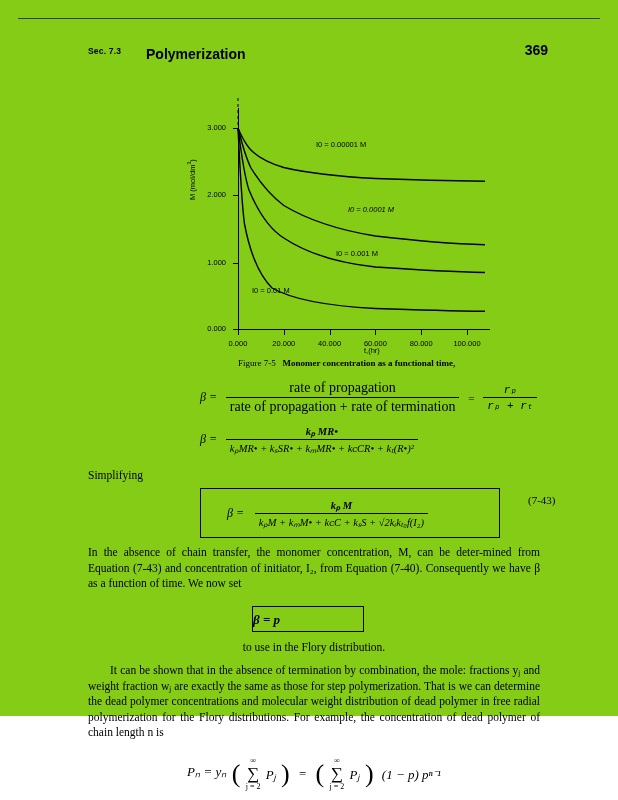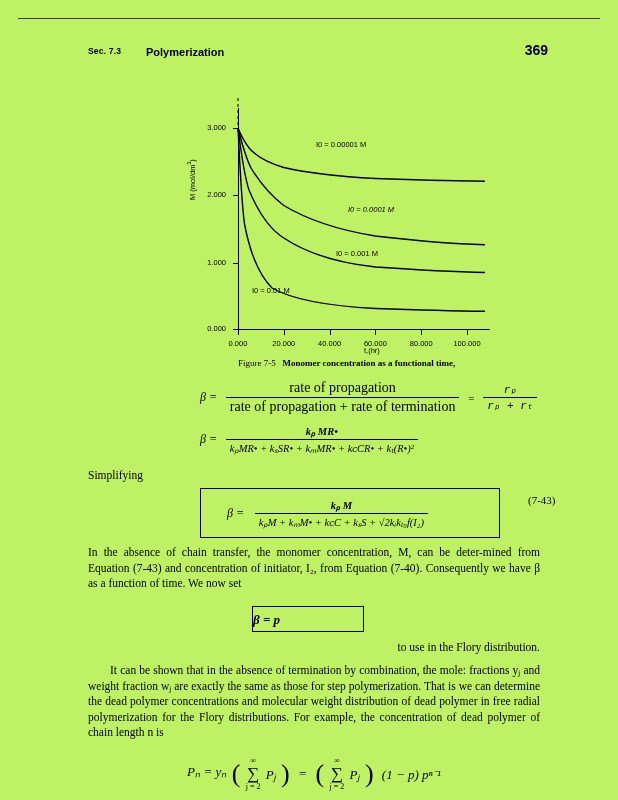--- a/index.html
+++ b/index.html
@@ -12,22 +12,22 @@
     height: 800px;
     position: relative;
     font-family: "Liberation Serif", serif;
     color: #000000;
     overflow: hidden;
   }
   .page {
     position: absolute;
     left: 0; top: 0;
     width: 618px;
-    height: 800px;
-    background: #bef264;
+    height: 716px;
+    background: #84cc16;
   }
   .top-rule {
     position: absolute;
     left: 18px;
     top: 18px;
     width: 582px;
     height: 1px;
     background: #3a3a3a;
   }
   .header {
@@ -43,21 +43,21 @@
     font-family: "Liberation Sans", sans-serif;
     font-weight: bold;
     font-size: 8.5px;
     letter-spacing: 0.2px;
   }
   .header .chaptitle {
     position: absolute;
     left: 58px; top: 0;
     font-family: "Liberation Sans", sans-serif;
     font-weight: bold;
-    font-size: 11px;
+    font-size: 14px;
   }
   .header .pageno {
     position: absolute;
     right: 0; top: -4px;
     font-family: "Liberation Sans", sans-serif;
     font-weight: bold;
     font-size: 14px;
   }
 
   
@@ -303,21 +303,21 @@
     </div>
   </div>
   <div class="eqnum" style="left:528px; top:494px;">(7-43)</div>
 
   <div class="para" style="left:88px; top:545px; width:452px;">In the absence of chain transfer, the monomer concentration, M, can be deter-mined from Equation (7-43) and concentration of initiator, I₂, from Equation (7-40). Consequently we have β as a function of time. We now set</div>
 
   <div class="boxed" style="left:252px; top:606px; width:112px; height:26px;">
     <div style="text-align:left; font-size:13px; font-weight:bold; font-style:italic; line-height:26px;">β = p</div>
   </div>
 
-  <div class="para" style="left:88px; top:640px; width:452px; text-align:right;">to use in the Flory distribution.</div>
+  <div class="para" style="left:88px; top:640px; width:452px; text-align:center;">to use in the Flory distribution.</div>
 
   <div class="para" style="left:88px; top:663px; width:452px; text-indent:22px;">It can be shown that in the absence of termination by combination, the mole: fractions yⱼ and weight fraction wⱼ are exactly the same as those for step polymerization. That is we can determine the dead polymer concentrations and molecular weight distribution of dead polymer in free radial polymerization for the Flory distributions. For example, the concentration of dead polymer of chain length n is</div>
 
   <div class="eqblock" style="left:88px; top:756px; width:452px; text-align:center; font-size:13px;">
     <span style="font-style:italic;">Pₙ = yₙ</span>
     <span style="display:inline-block; vertical-align:middle; font-size:26px; line-height:26px; margin:0 2px;">(</span>
     <span style="display:inline-block; vertical-align:middle; text-align:center; font-size:8px; line-height:9px;">
       <span style="display:block;">∞</span>
       <span style="display:block; font-size:17px; line-height:17px;">∑</span>
       <span style="display:block;">j = 2</span>

